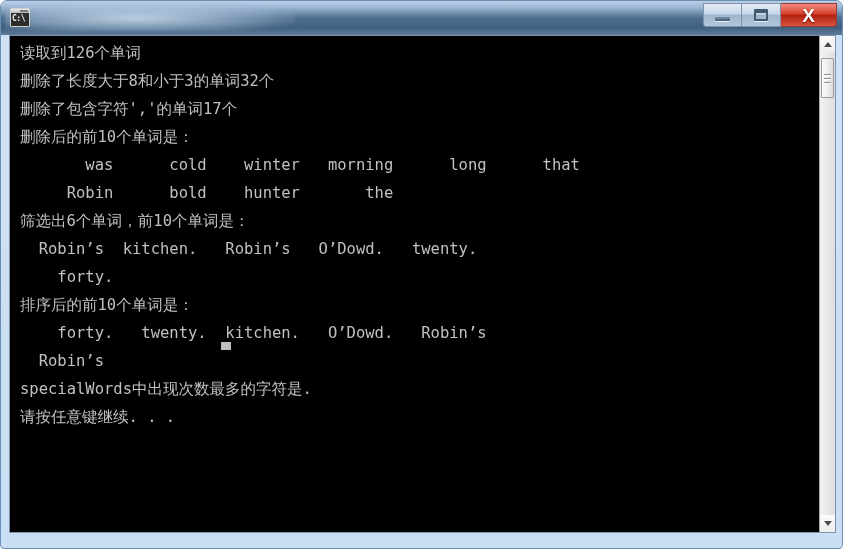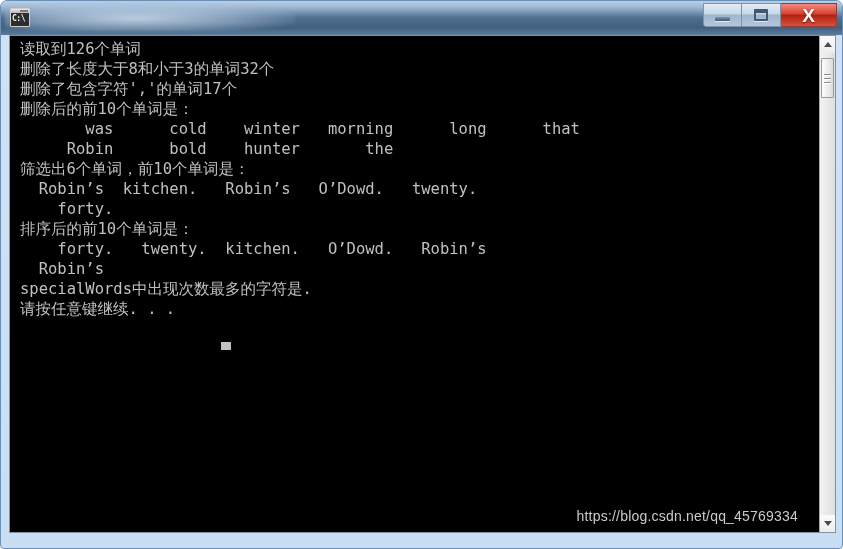--- a/index.html
+++ b/index.html
@@ -157,21 +157,21 @@
     width: 810px; height: 496px;
     background: #000000;
     overflow: hidden;
   }
   #console-text {
     position: absolute;
     left: 10px; top: 3px;
     margin: 0;
     font-family: "DejaVu Sans Mono", monospace;
     font-size: 15.5px;
-    line-height: 20px;
+    line-height: 28px;
     color: #c0c0c0;
     white-space: pre;
     letter-spacing: 0px;
   }
   #cursor-block {
     position: absolute;
     left: 211px; top: 306px;
     width: 10px; height: 8px;
     background: #c0c0c0;
   }
@@ -279,21 +279,20 @@
      Robin      bold    hunter       the
 筛选出6个单词，前10个单词是：
   Robin’s  kitchen.   Robin’s   O’Dowd.   twenty.
     forty.
 排序后的前10个单词是：
     forty.   twenty.  kitchen.   O’Dowd.   Robin’s
   Robin’s
 specialWords中出现次数最多的字符是.
 请按任意键继续. . .</pre>
       <div id="cursor-block"></div>
-      <div id="watermark">https://blog.csdn.net/qq_45769334</div>
     </div>
 
     <div id="vscroll">
       <div id="vscroll-up">
         <span class="tri-up"></span>
       </div>
       <div id="vscroll-thumb">
         <span class="grip"></span>
         <span class="grip"></span>
         <span class="grip"></span>

